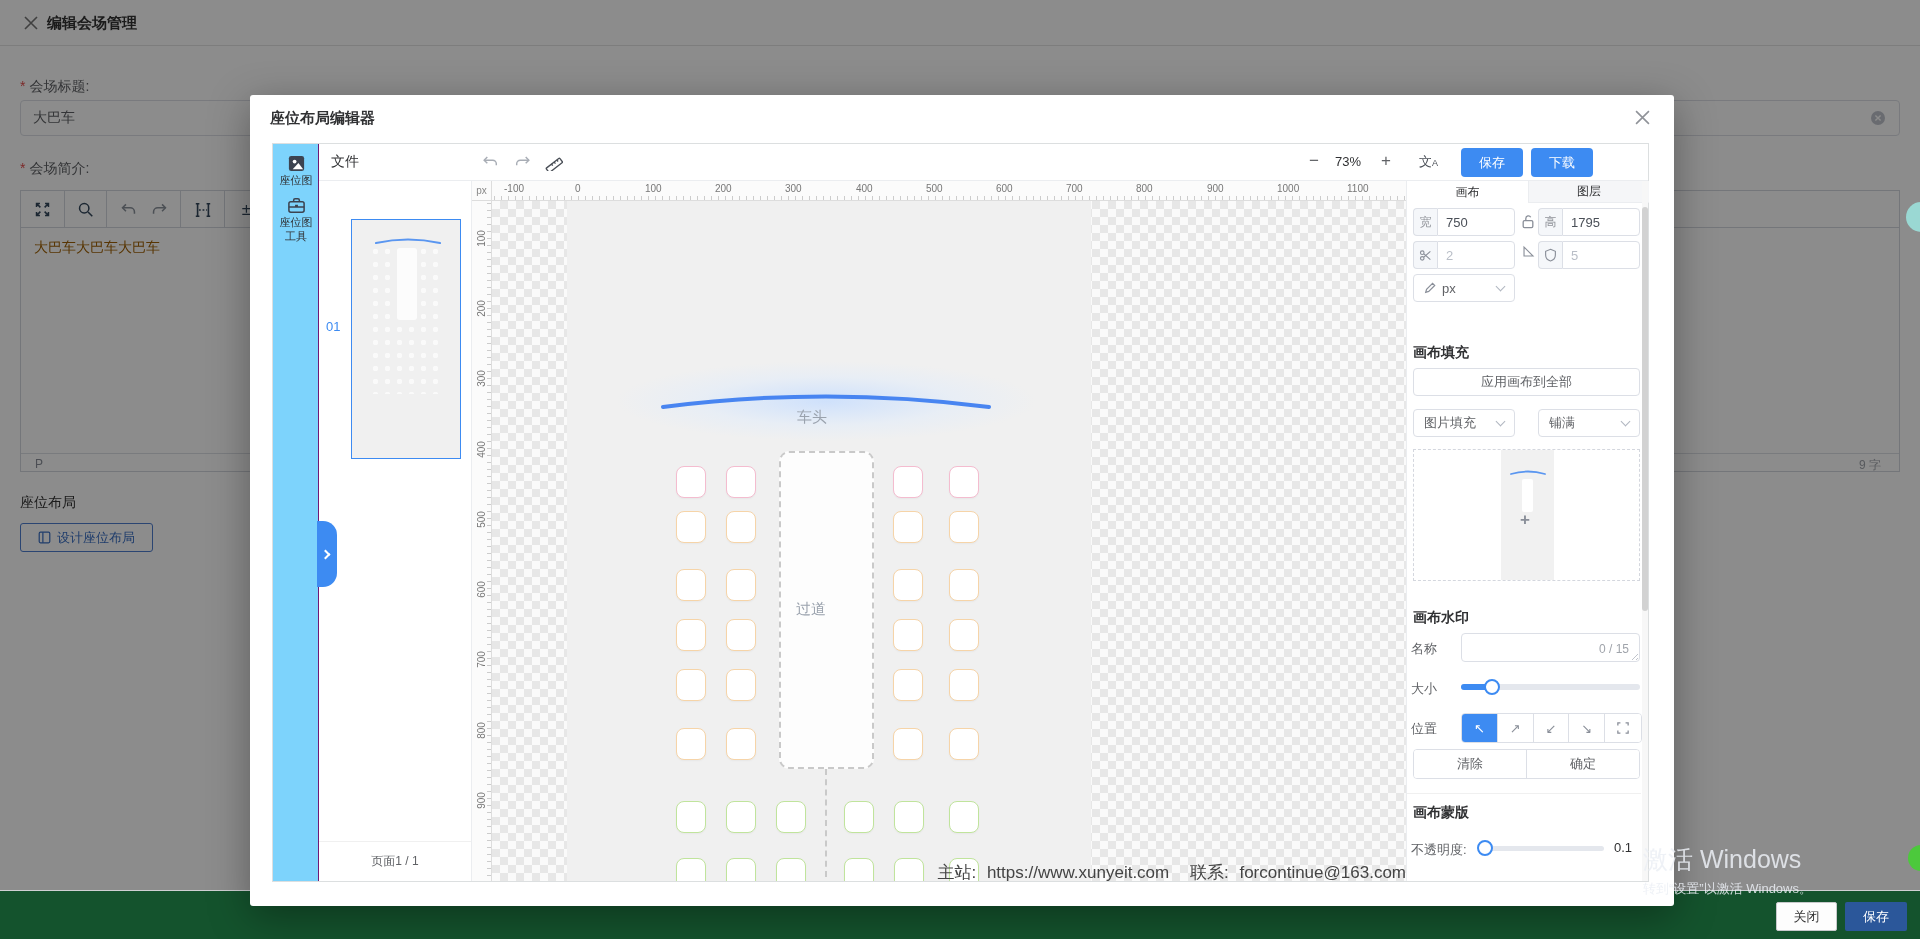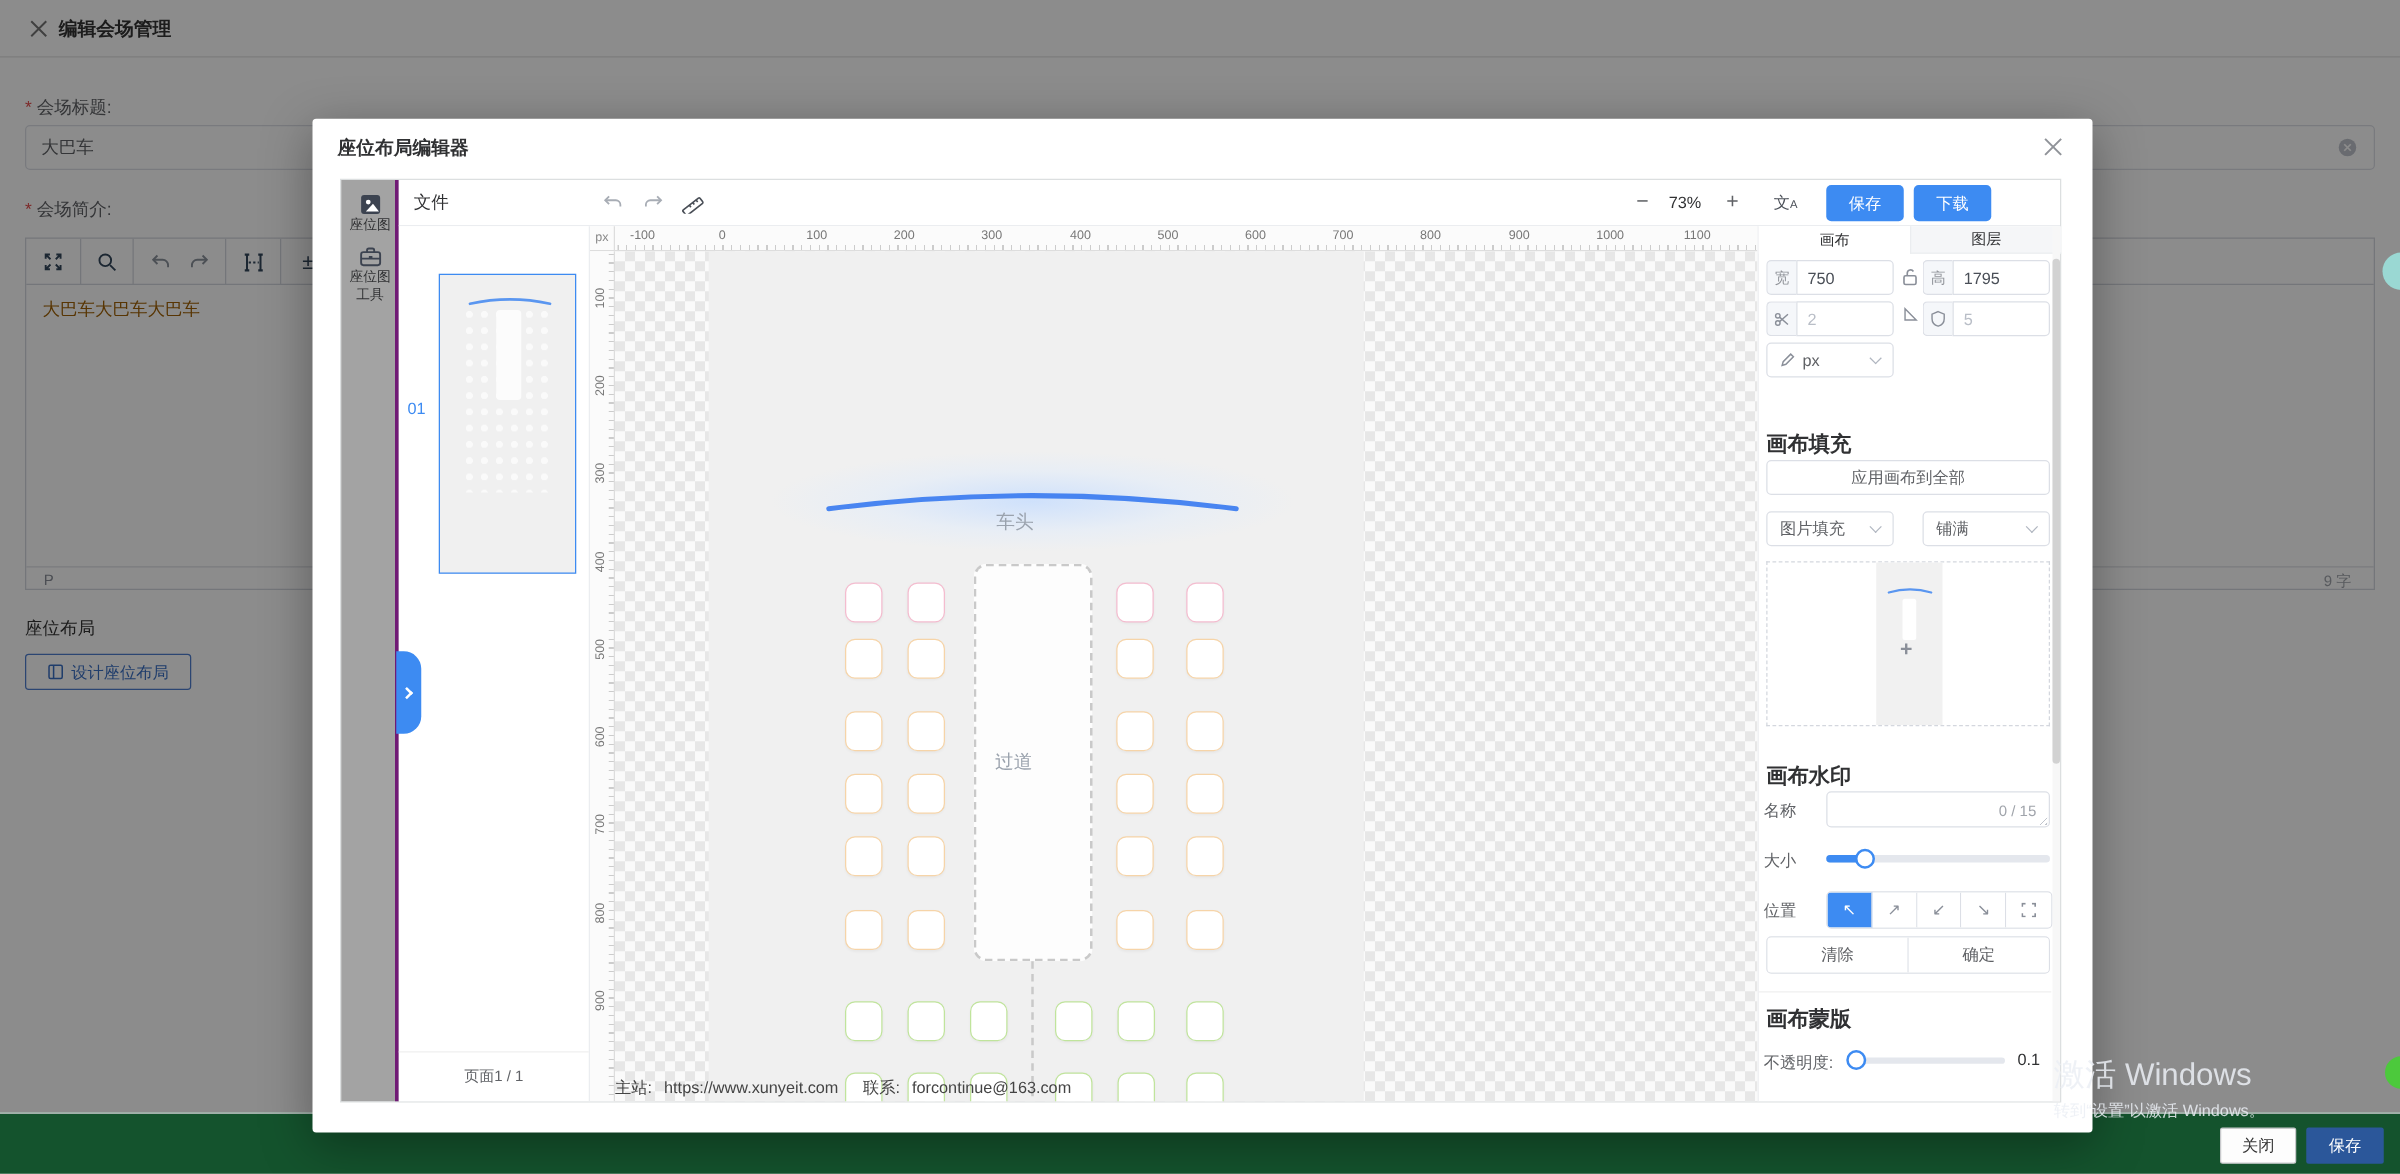--- a/index.html
+++ b/index.html
@@ -29,21 +29,21 @@
   .pf-btn { position:absolute; top:11px; height:29px; border-radius:2px; font-size:13px; display:flex; align-items:center; justify-content:center; }
   #win-watermark { position:absolute; right:108px; top:843px; z-index:200; color:rgba(235,239,244,0.85); text-align:left; }
   .edge-dot { position:absolute; border-radius:50%; z-index:210; }
 
   
   #modal { position:absolute; left:250px; top:95px; width:1424px; height:811px; background:#fff; border-radius:3px;
      box-shadow:0 10px 40px rgba(0,0,0,0.35); z-index:100; }
   .modal-title { position:absolute; left:20px; top:14px; font-size:15px; font-weight:bold; color:#303133; }
   #ed-container { position:absolute; left:22px; top:48px; width:1377px; height:739px; border:1px solid #dcdfe0; }
 
-  #icon-rail { position:absolute; left:0; top:0; width:46px; height:737px; background:#a3a3a3; border-right:3px solid #701a75; }
+  #icon-rail { position:absolute; left:0; top:0; width:46px; height:737px; background:#7dd3fc; border-right:1px solid #701a75; }
   .rail-label { font-size:11px; color:#303133; text-align:center; line-height:14px; }
 
   #m-toolbar { position:absolute; left:46px; top:0; width:1329px; height:37px; border-bottom:1px solid #ebedf0; background:#fff; }
   .tb-icon { position:absolute; top:9px; color:#909399; }
   .blue-btn { position:absolute; top:4px; height:29px; border-radius:4px; background:#3d8bf2; color:#fff; font-size:13px;
      display:flex; align-items:center; justify-content:center; }
 
   #workspace { position:absolute; left:46px; top:37px; width:1329px; height:700px; }
 
   
@@ -72,34 +72,34 @@
   #viewport { position:absolute; left:20px; top:20px; width:914px; height:680px; overflow:hidden;
      background:conic-gradient(#e7e7e7 25%,#fafafa 0 50%,#e7e7e7 0 75%,#fafafa 0); background-size:16px 16px; }
   #paper { position:absolute; left:75px; top:0; width:524px; height:680px; background:#f0f0f0; }
   #arc-glow { position:absolute; left:124px; top:160px; width:420px; height:80px;
      background:radial-gradient(closest-side,rgba(205,224,252,0.95),rgba(222,235,252,0.45) 60%,rgba(240,245,252,0)); }
   .canvas-label { position:absolute; font-size:15px; color:#9aa2ad; }
   #aisle { position:absolute; left:287px; top:250px; width:95px; height:318px; background:#fdfdfd;
      border:2px dashed #c9c9c9; border-radius:10px; }
   #aisle-line { position:absolute; left:333px; top:568px; height:108px; width:0; border-left:2px dashed #c9c9c9; }
   .seat { position:absolute; background:#fff; border:1px solid; border-radius:8px; box-shadow:0 1px 2px rgba(0,0,0,0.04); }
-  #canvas-note { position:absolute; left:0; top:660px; width:914px; text-align:left; font-size:13px; color:#444; }
+  #canvas-note { position:absolute; left:0; top:660px; width:914px; text-align:right; font-size:17px; color:#444; }
 
   
   #right-panel { position:absolute; left:1087px; top:0; width:242px; height:700px; background:#fff; border-left:1px solid #ebedf0; }
   .tab { position:absolute; top:0; height:22px; width:121px; font-size:12px; color:#303133; display:flex; align-items:center; justify-content:center; }
   .pr-row { position:absolute; display:flex; align-items:center; }
   .pfx { width:24px; height:28px; background:#f5f7fa; border:1px solid #dcdfe6; border-right:none; border-radius:4px 0 0 4px;
      display:flex; align-items:center; justify-content:center; color:#909399; font-size:12px; }
   .num-input { width:78px; height:28px; border:1px solid #dcdfe6; border-radius:0 4px 4px 0; font-size:13px; color:#4a4f57; padding:0 8px; font-family:inherit; }
   .ghost { color:#b9bec7; }
   .select { height:28px; border:1px solid #dcdfe6; border-radius:4px; background:#fff; display:flex; align-items:center;
      font-size:13px; color:#606266; padding:0 10px; justify-content:space-between; }
   .chev-down { width:7px; height:7px; border-right:1.5px solid #b0b6c0; border-bottom:1.5px solid #b0b6c0; transform:rotate(45deg); margin-top:-3px; }
-  .sec-title { position:absolute; left:6px; font-size:17px; font-weight:bold; color:#303133; }
+  .sec-title { position:absolute; left:6px; font-size:14px; font-weight:bold; color:#303133; }
   .panel-label { position:absolute; left:4px; font-size:13px; color:#606266; }
   .outline-btn { border:1px solid #dcdfe6; border-radius:4px; background:#fff; color:#606266; font-size:13px;
      display:flex; align-items:center; justify-content:center; }
   #preview-box { position:absolute; left:6px; top:268px; width:227px; height:132px; border:1px dashed #d4d7de; background:#fff; }
   #preview-strip { position:absolute; left:87px; top:0; width:53px; height:130px; background:#f1f1f1; }
   .pos-cell { width:35.8px; height:28px; border-right:1px solid #dcdfe6; display:flex; align-items:center; justify-content:center;
      font-size:13px; color:#8a8f99; background:#fff; }
   .slider-track { position:absolute; height:6px; border-radius:3px; background:#e4e7ed; }
   .slider-fill { position:absolute; height:6px; border-radius:3px; background:#3d8bf2; }
   .slider-thumb { position:absolute; width:16px; height:16px; border-radius:50%; background:#fff; border:2px solid #3d8bf2; }

